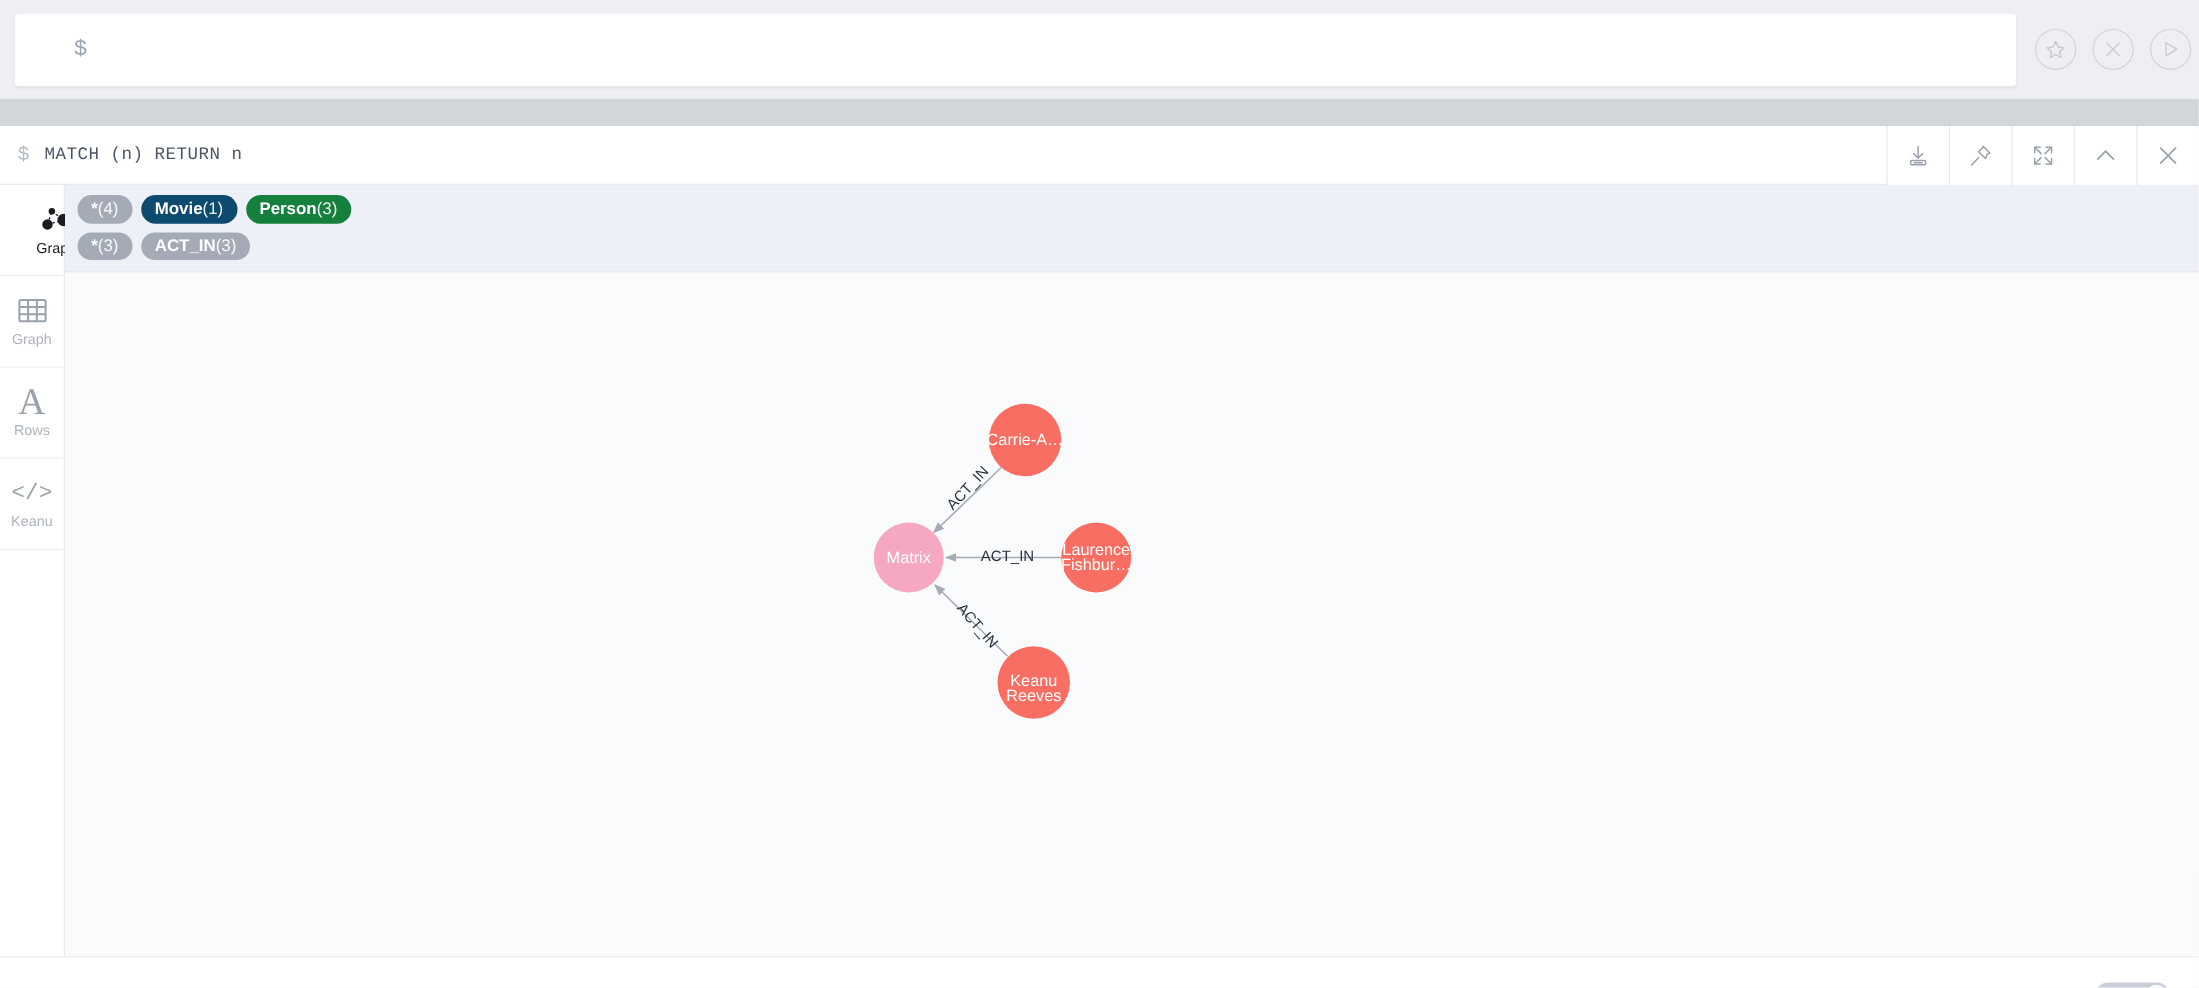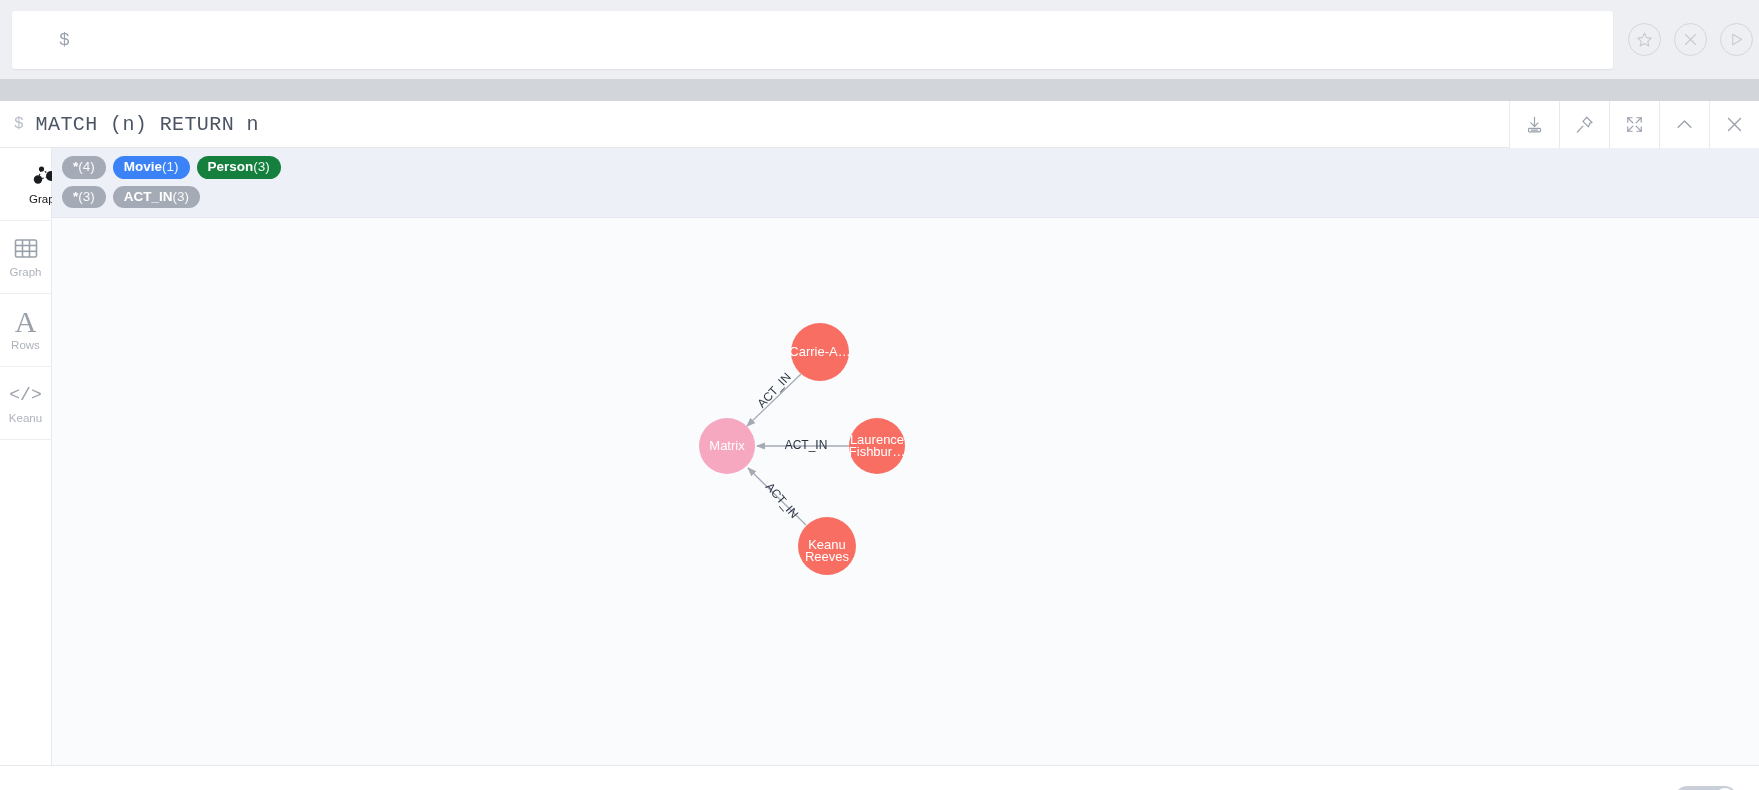--- a/index.html
+++ b/index.html
@@ -86,21 +86,21 @@
     gap: 12px;
   }
   .frame-query .dollar {
     color: #b6bdc7;
     font-family: "Liberation Mono", monospace;
     font-size: 16px;
   }
   .frame-query .qtext {
     color: #4b5565;
     font-family: "Liberation Mono", monospace;
-    font-size: 20px;
+    font-size: 14px;
     letter-spacing: 0.4px;
   }
   .frame-tools { display: flex; align-items: stretch; height: 47px; }
   .tool-btn {
     width: 50px;
     border-left: 1px solid #e7e9ee;
     display: flex; align-items: center; justify-content: center;
     cursor: pointer;
     background: #fff;
   }
@@ -159,21 +159,21 @@
     padding: 4px 11px 5px 11px;
     font-size: 13.5px;
     line-height: 1;
     color: #ffffff;
     white-space: nowrap;
     cursor: pointer;
     font-weight: bold;
   }
   .chip .cnt { font-weight: normal; opacity: 0.92; }
   .chip.gray { background: #a5abb6; }
-  .chip.pink { background: #3b82f6; }
+  .chip.pink { background: #0c4a6e; }
   .chip.coral { background: #15803d; }
 
   .graph-area {
     position: relative;
     height: 480px;
     background: #fafbfd;
     overflow: hidden;
   }
   .graph-svg { position: absolute; left: 0; top: 0; }
   .node-label {

